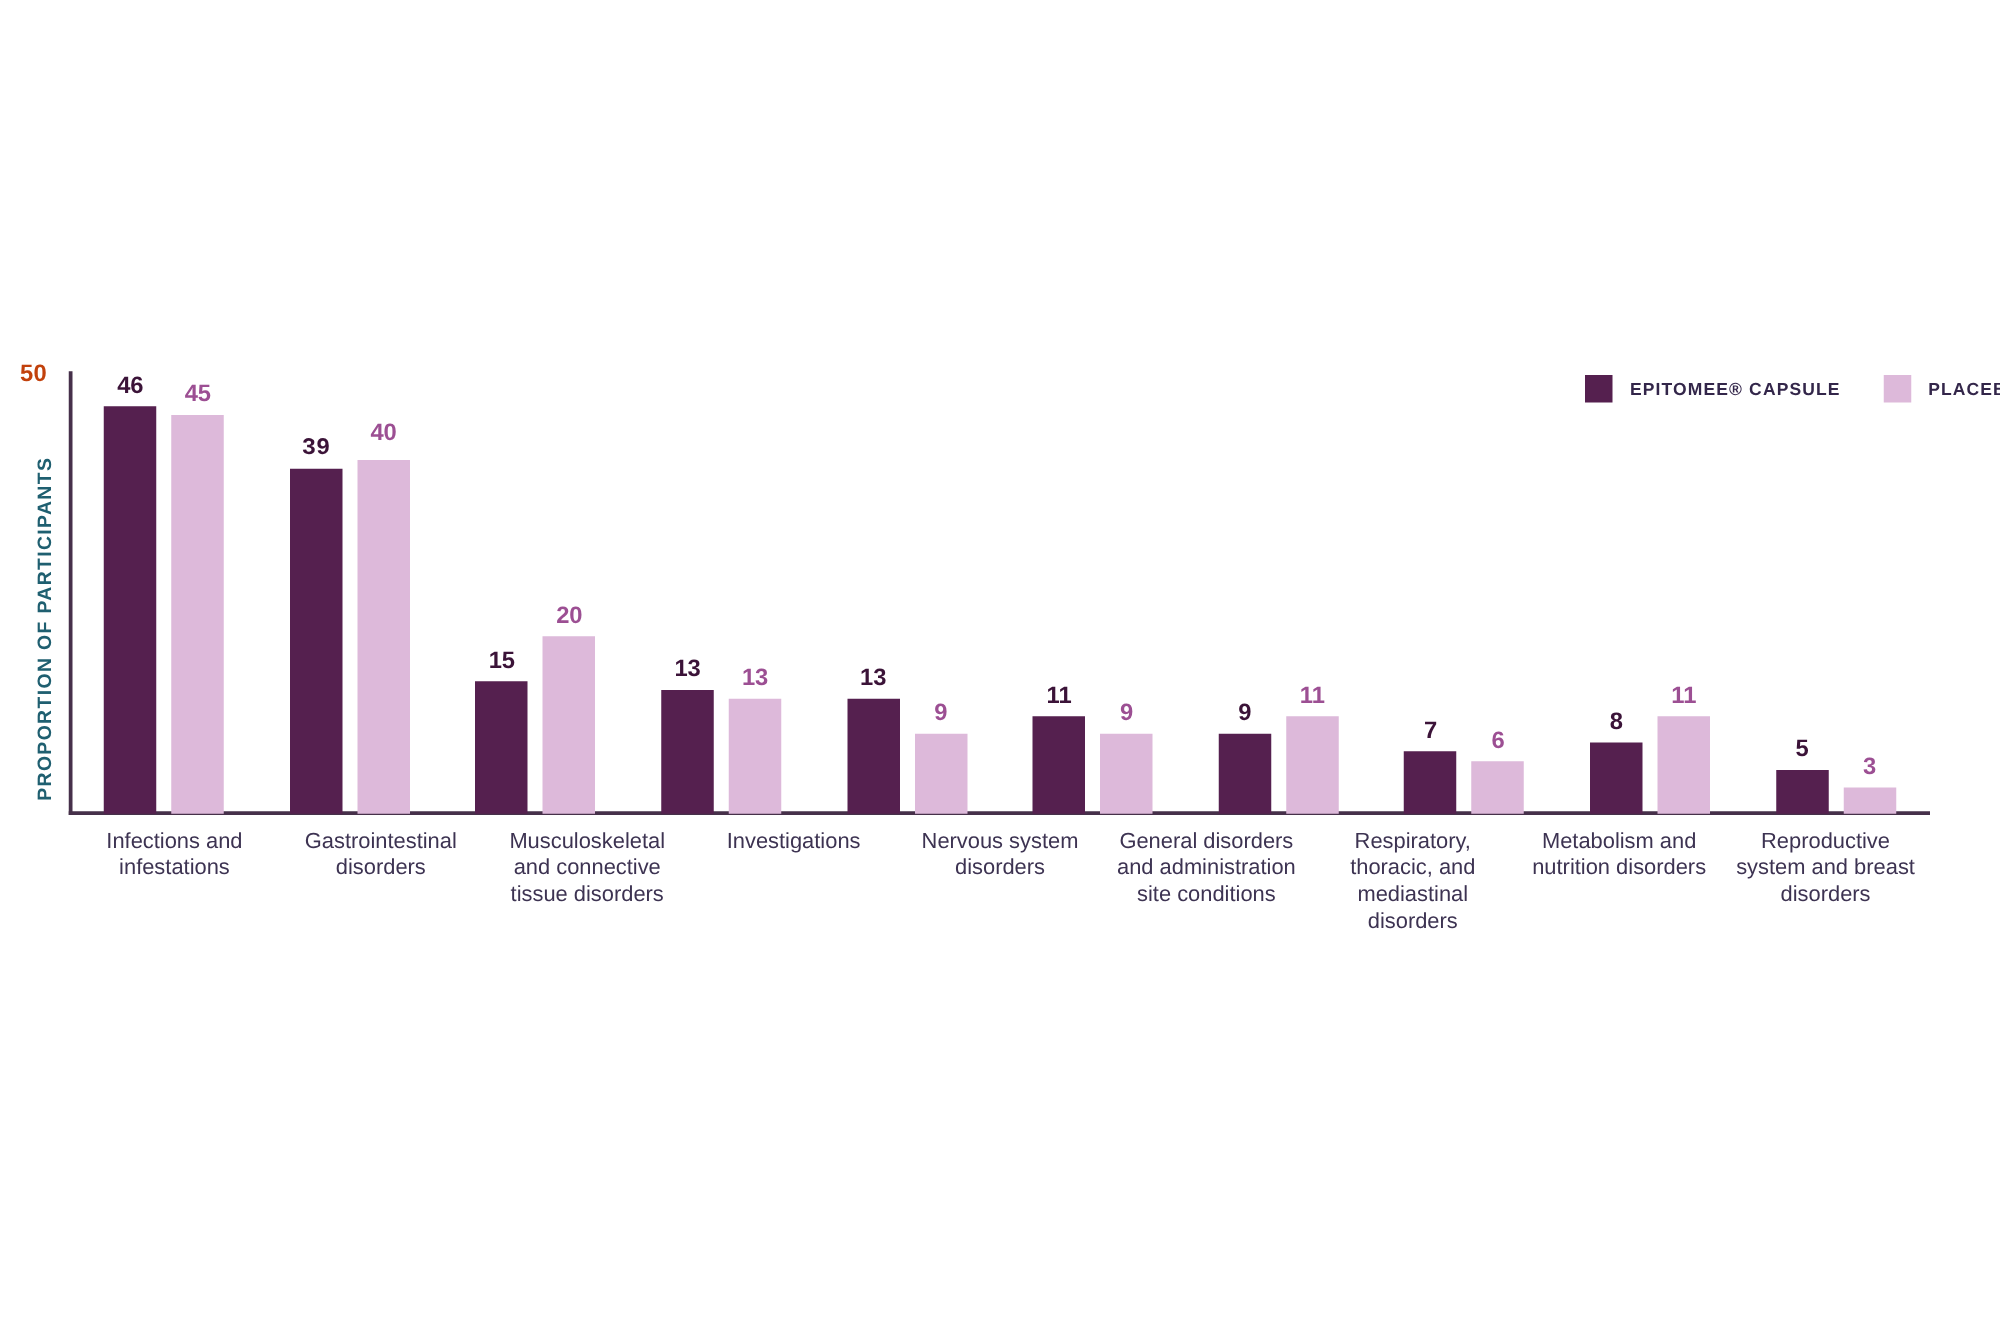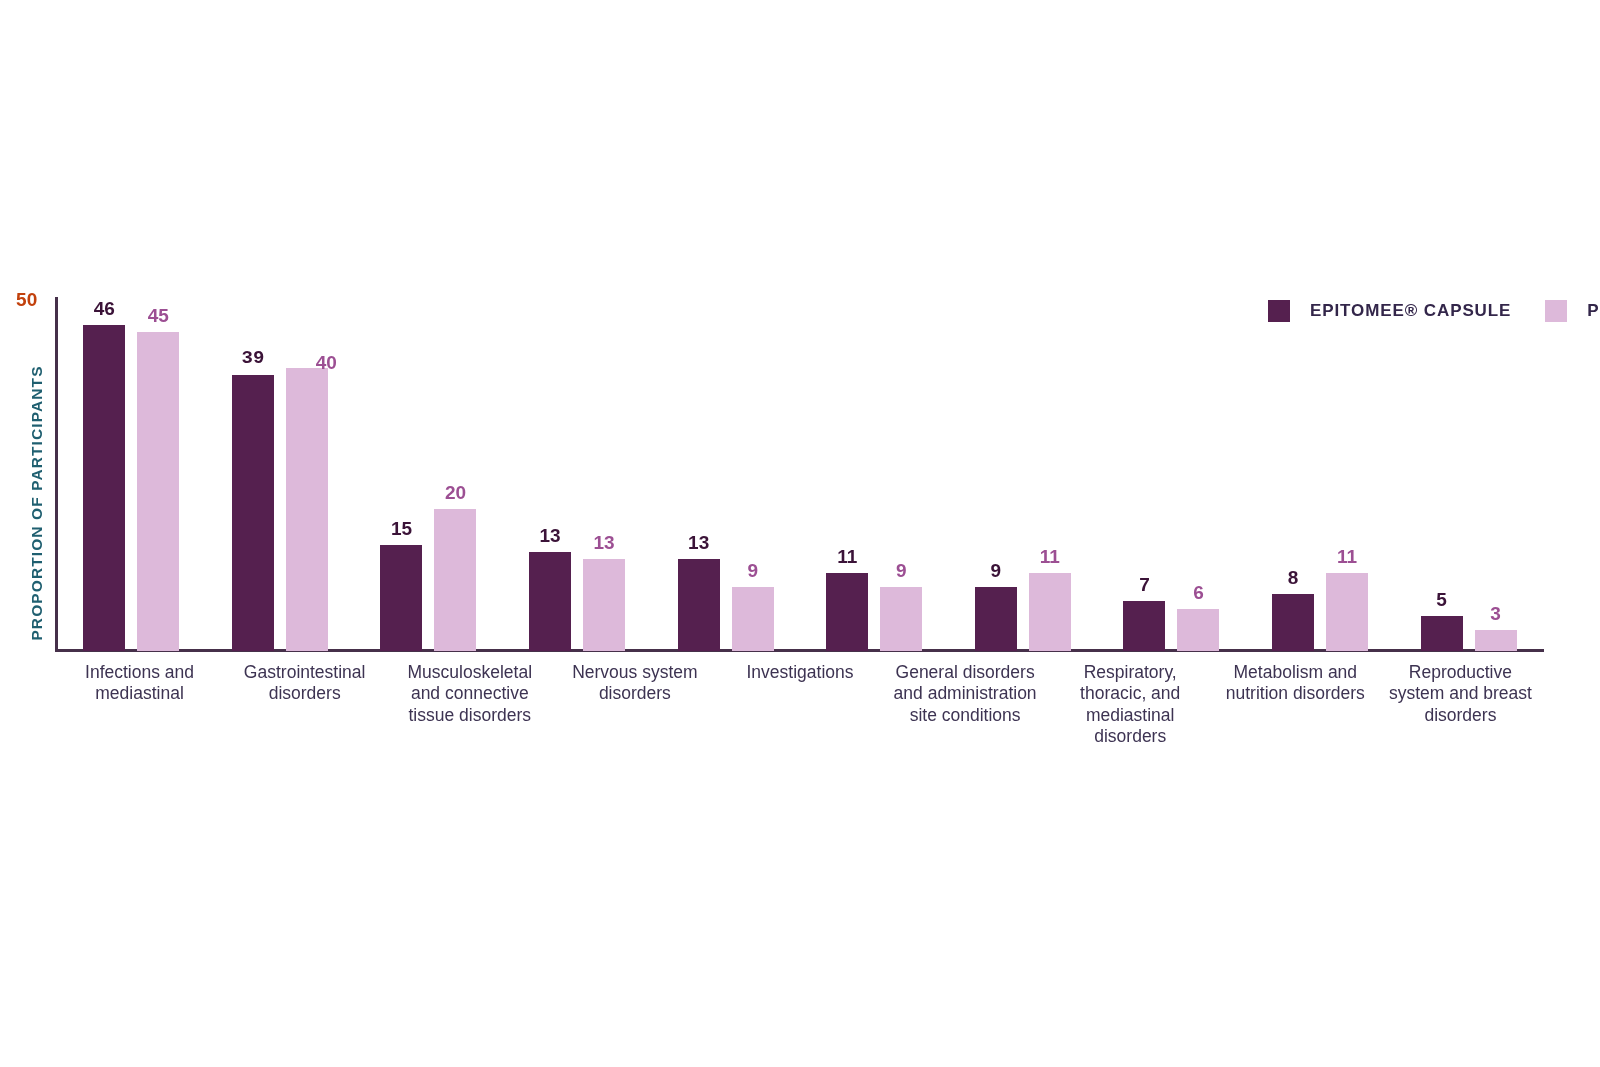--- a/index.html
+++ b/index.html
@@ -151,26 +151,27 @@
   }
   .legend-item + .legend-item { margin-left: 34px; }
   .legend-swatch {
     width: 22px;
     height: 22px;
     display: inline-block;
   }
   .legend-swatch.drug { background: #55204f; }
   .legend-swatch.placebo { background: #ddb9da; }
   .legend-text {
-    margin-left: 20px;
-    font-size: 17px;
+    margin-left: 0;
+    font-size: 14px;
     font-weight: bold;
     letter-spacing: 0.9px;
     color: #33264a;
     white-space: nowrap;
+    padding-left: 14px;
   }
 </style>
 </head>
 <body>
 
 <div id="chart-root">
 
   <div class="y-axis-title">PROPORTION OF PARTICIPANTS</div>
   <div class="y-tick-label">50</div>
 
@@ -190,21 +191,21 @@
           </div>
         </div>
       </div>
       <div class="group">
         <div class="bars">
           <div class="bar-wrap">
             <div class="bar-value drug" style="bottom: 283.12px; font-family: Liberation Mono, monospace;">39</div>
             <div class="bar drug" style="height: 276.12px; background: rgb(85, 32, 79);"></div>
           </div>
           <div class="bar-wrap">
-            <div class="bar-value placebo" style="bottom: 279px; text-align: right;">40</div>
+            <div class="bar-value placebo" style="bottom: 295px;">40</div>
             <div class="bar placebo" style="height: 283.2px; background: rgb(221, 185, 218);"></div>
           </div>
         </div>
       </div>
       <div class="group">
         <div class="bars">
           <div class="bar-wrap">
             <div class="bar-value drug" style="bottom: 113.2px;">15</div>
             <div class="bar drug" style="height: 106.2px; background: rgb(85, 32, 79);"></div>
           </div>
@@ -294,25 +295,25 @@
           </div>
           <div class="bar-wrap">
             <div class="bar-value placebo" style="bottom: 28.24px;">3</div>
             <div class="bar placebo" style="height: 21.24px; background: rgb(221, 185, 218);"></div>
           </div>
         </div>
       </div>
     </div>
 
   <div class="cat-labels" id="cat-labels">
-      <div class="cat-label">Infections and mediastinal</div>
+      <div class="cat-label">Infections and infestations</div>
       <div class="cat-label">Gastrointestinal disorders</div>
       <div class="cat-label">Musculoskeletal and connective tissue disorders</div>
+      <div class="cat-label">Investigations</div>
       <div class="cat-label">Nervous system disorders</div>
-      <div class="cat-label">Investigations</div>
       <div class="cat-label">General disorders and administration site conditions</div>
       <div class="cat-label">Respiratory, thoracic, and mediastinal disorders</div>
       <div class="cat-label">Metabolism and nutrition disorders</div>
       <div class="cat-label">Reproductive system and breast disorders</div>
     </div>
 
   <div class="legend" id="legend">
       <div class="legend-item">
         <span class="legend-swatch drug" style="background: rgb(85, 32, 79);"></span>
         <span class="legend-text">EPITOMEE® CAPSULE</span>

